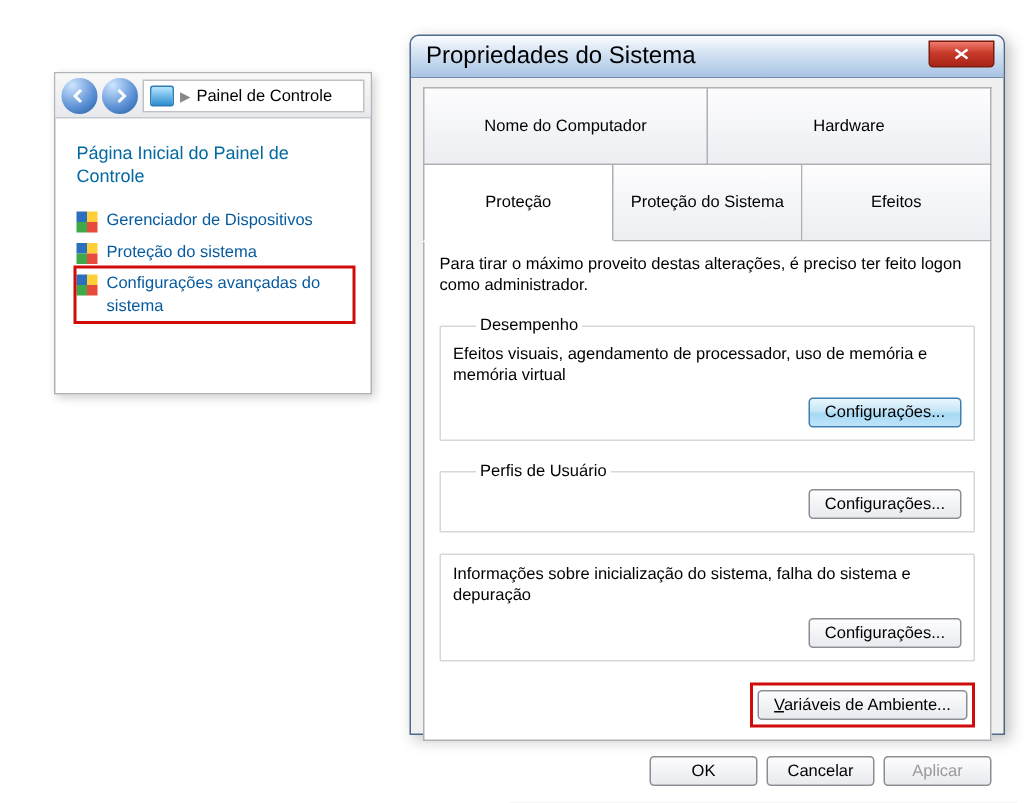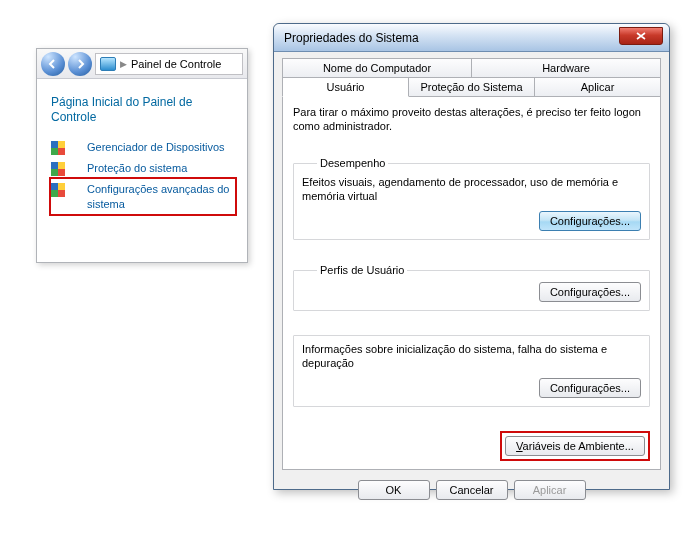--- a/index.html
+++ b/index.html
@@ -69,21 +69,21 @@
   }
   .cp-home {
     color: #0369a1;
     line-height: 15px;
     padding: 6px 0 12px 0;
     font-size: 12px;
   }
   .cp-item {
     display: flex;
     align-items: flex-start;
-    gap: 22px;
+    gap: 6px;
     padding: 3px 0 3px 0;
   }
   .cp-item a {
     color: #065a9e;
     text-decoration: none;
     line-height: 15px;
   }
   .shield {
     width: 14px; height: 14px;
     flex: 0 0 14px;
@@ -117,21 +117,21 @@
     height: 28px;
     background: linear-gradient(#fafcff, #d6e4f4 40%, #a8c4e4);
     border-bottom: 1px solid #6e8db0;
     border-radius: 6px 6px 0 0;
     display: flex;
     align-items: center;
     padding-left: 10px;
     position: relative;
   }
   .dlg-title-text {
-    font-size: 12px;
+    font-size: 16px;
     color: #000;
   }
   .close-btn {
     position: absolute;
     right: 6px; top: 3px;
     width: 44px; height: 18px;
     background: linear-gradient(#f17c70, #c83a2a 45%, #a82416);
     border: 1px solid #7a1c10;
     border-radius: 0 0 3px 3px;
     color: #fff;
@@ -151,41 +151,41 @@
 
   
   .tab-row { display: flex; }
   .tab-row .tab {
     flex: 1;
     text-align: center;
     border: 1px solid #aeb0b5;
     border-bottom: 1px solid #aeb0b5;
     background: linear-gradient(#fdfdfe, #eceef2);
     font-size: 11px;
-    padding: 3px 0;
+    padding: 19px 0;
   }
   .tab-row .tab + .tab { border-left: 0; }
   .tab-row.second .tab { border-top: 0; }
   .tab.active {
     background: #fff;
     border-bottom: 1px solid #fff;
     position: relative;
     z-index: 2;
   }
 
   .tab-content {
     flex: 1;
     border: 1px solid #aeb0b5;
     border-top: 0;
     background: #fff;
     padding: 8px 10px 10px 10px;
     position: relative;
     display: flex;
     flex-direction: column;
-    gap: 24px;
+    gap: 14px;
   }
   .note {
     font-size: 11px;
     line-height: 14px;
   }
 
   fieldset.group {
     border: 1px solid #d6d7da;
     border-radius: 1px;
     padding: 6px 8px 8px 8px;
@@ -226,21 +226,21 @@
     padding: 2px 2px 0 0;
   }
   .env-highlight {
     display: inline-block;
     padding: 3px;
     outline: 2px solid #cf0b0b;
   }
 
   .dlg-footer {
     display: flex;
-    justify-content: center;
+    justify-content: flex-end;
     gap: 6px;
     padding: 10px 0 0 0;
   }
   .dlg-footer button.win { min-width: 72px; }
 </style>
 </head>
 <body>
 
 <div class="cp-window">
   <div class="cp-titlebar">
@@ -304,23 +304,23 @@
   </div>
 
   <div class="dlg-body">
 
     <div>
       <div class="tab-row first">
         <div class="tab">Nome do Computador</div>
         <div class="tab">Hardware</div>
       </div>
       <div class="tab-row second">
-        <div class="tab active">Usuário</div>
+        <div class="tab active">Proteção</div>
         <div class="tab">Proteção do Sistema</div>
-        <div class="tab">Aplicar</div>
+        <div class="tab">Efeitos</div>
       </div>
     </div>
 
     <div class="tab-content">
       <div class="note">Para tirar o máximo proveito destas alterações, é preciso ter feito logon como administrador.</div>
 
       <fieldset class="group">
         <legend>Desempenho</legend>
         <div class="group-desc">Efeitos visuais, agendamento de processador, uso de memória e memória virtual</div>
         <div class="btn-row">

